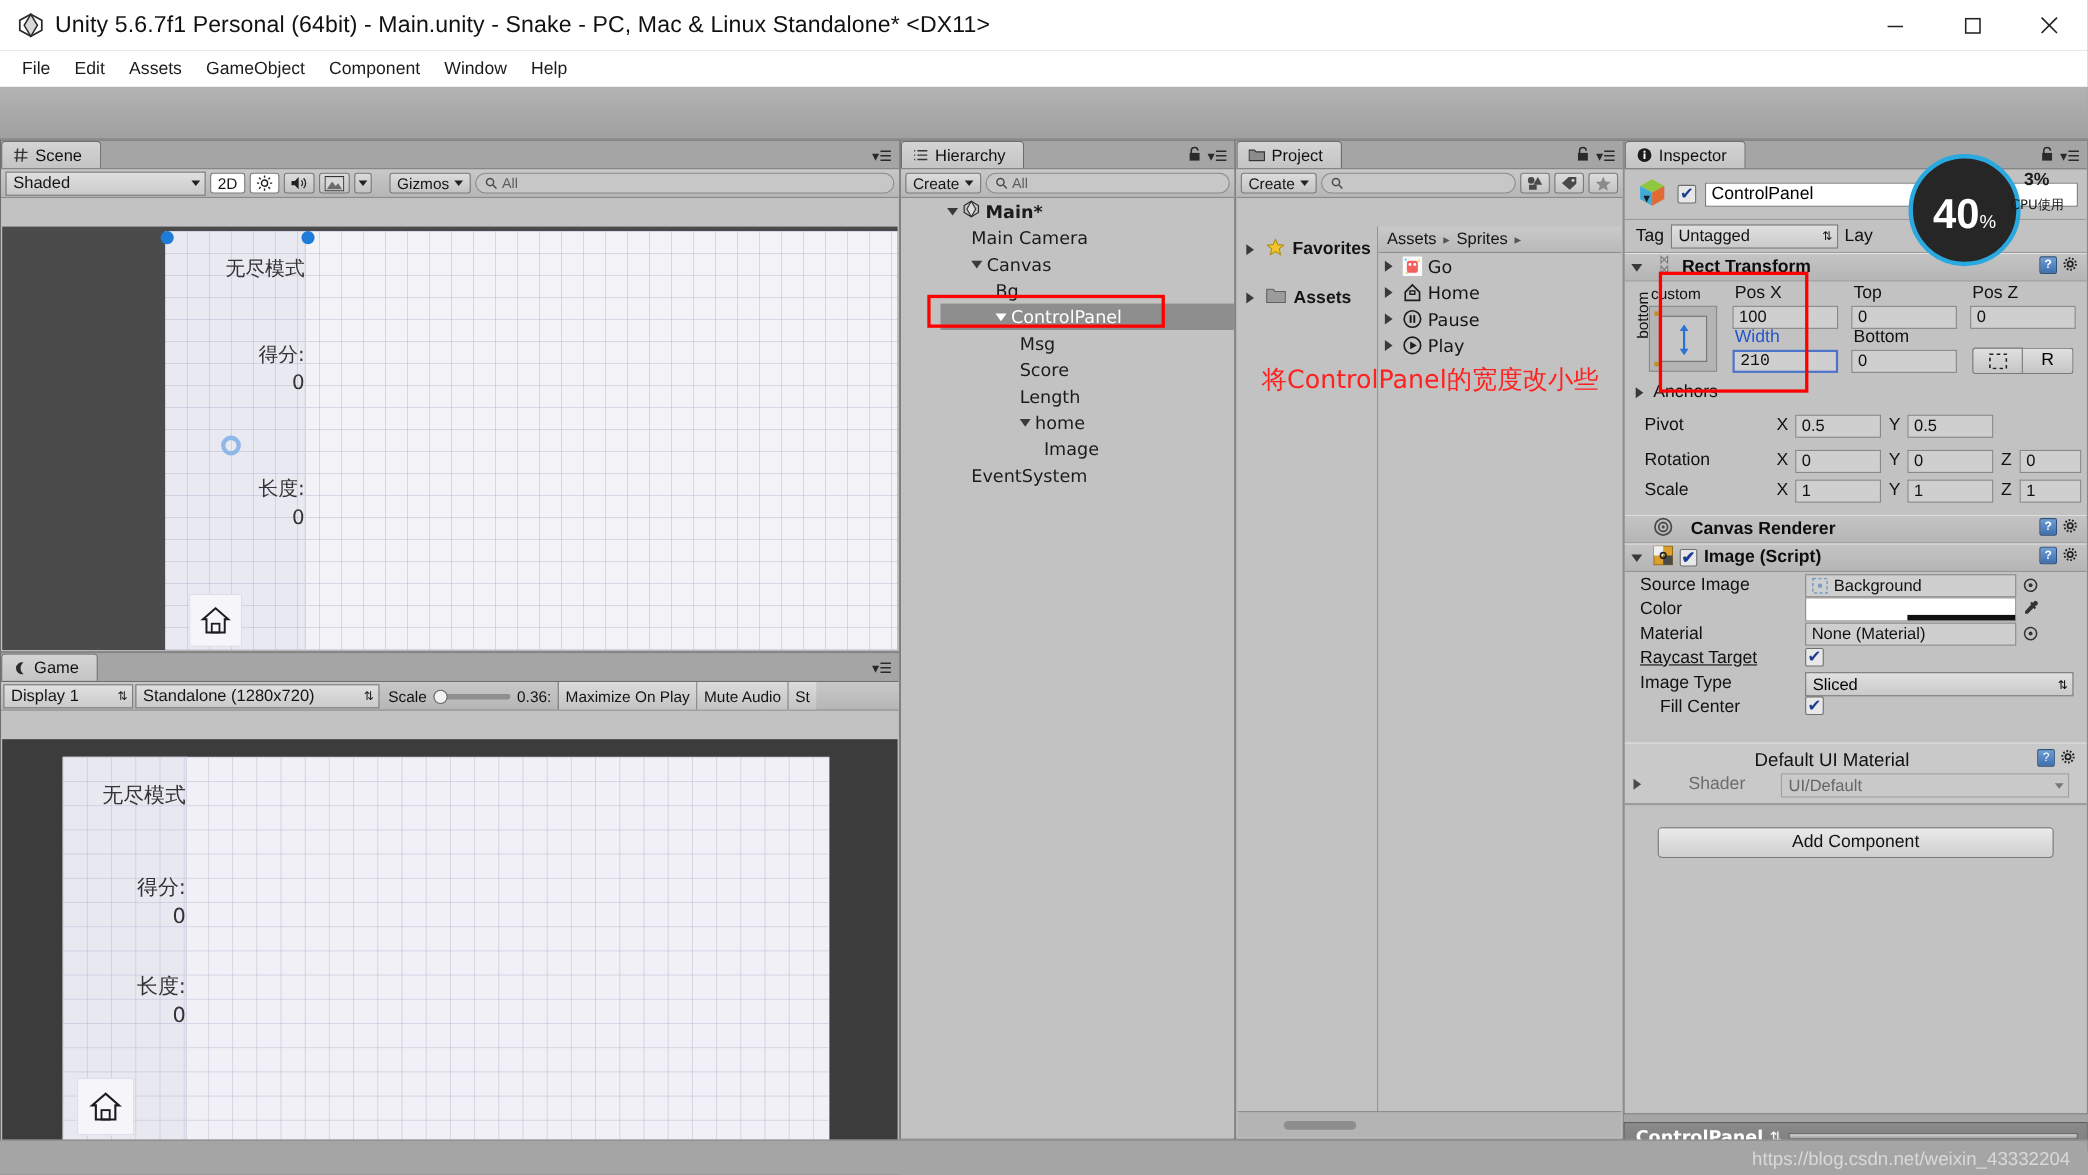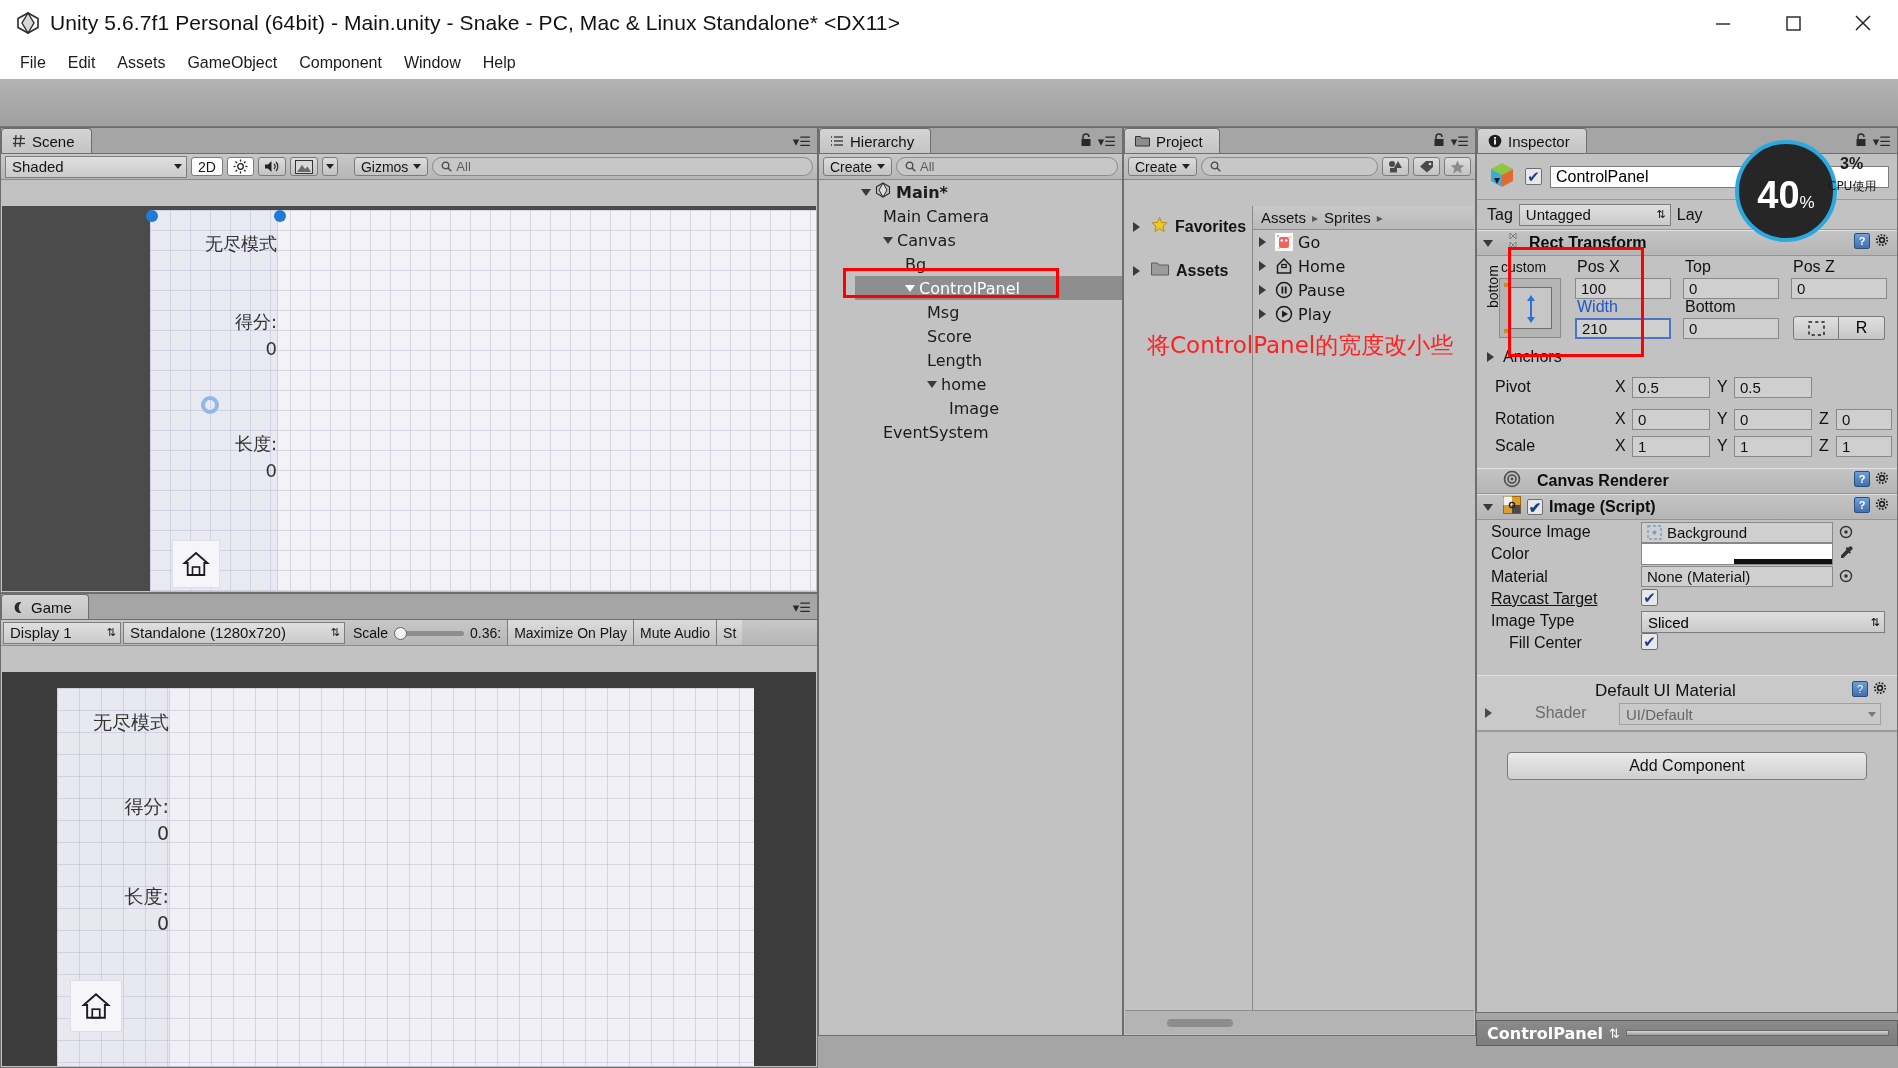--- a/index.html
+++ b/index.html
@@ -171,21 +171,21 @@
   .comp-head { height:26px; background:linear-gradient(#c4c4c4,#b5b5b5);
                border-top:1px solid #e2e2e2; border-bottom:1px solid #949494;
                display:flex; align-items:center; gap:6px; padding-left:6px;
                font-size:16px; font-weight:bold; color:#0d0d0d; }
   .comp-head .rt { margin-left:auto; display:flex; gap:5px; padding-right:6px; }
   .helpicon { width:16px;height:16px;background:linear-gradient(#6f9fd8,#3f6fae);
               border:1px solid #2d4f7d; border-radius:2px; color:#fff; font-size:11px;
               display:flex; align-items:center; justify-content:center; }
   .field { height:21px; background:#cfcfcf; border:1px solid #888; font-size:15px;
            display:flex; align-items:center; padding-left:5px; color:#111; }
-  .field.focus { border:2px solid #4d73c8; background:#cfcfcf; }
+  .field.focus { border:2px solid #4d73c8; background:#cfcfcf;font-family:Liberation Mono, monospace; }
   .lbl { font-size:16px; color:#111; }
   .lbl.blue { color:#2255cc; }
   .lbl.dim { color:#6c6c6c; }
   .addcomp { height:28px; background:linear-gradient(#eaeaea,#cfcfcf); border:1px solid #7a7a7a;
              border-radius:4px; display:flex; align-items:center; justify-content:center;
              font-size:16px; color:#111; }
   .matbox { background:#c9c9c9; border-top:1px solid #e0e0e0; border-bottom:1px solid #9a9a9a; }
 
   
   .redbox { position:absolute; border:3px solid #ff0000; pointer-events:none; }
@@ -984,14 +984,17 @@
   </div>
   <div style="position:absolute;left:1840px;top:155px;color:#1b1b1b;font-size:16px;font-weight:bold;">3%</div>
   <div style="position:absolute;left:1828px;top:178px;color:#1b1b1b;font-size:12px;font-family:'DejaVu Sans',sans-serif;">CPU使用</div>
 
   <div class="bottombar">
     <span class="bb-name">ControlPanel</span>
     <span style="color:#fff;font-size:13px;">⇅</span>
     <span style="flex:1;height:6px;margin:0 8px 0 6px;background:linear-gradient(#d5d5d5,#9d9d9d);border:1px solid #6a6a6a;"></span>
   </div>
 
+  <div class="statusbar">
+    <span class="wm">https://blog.csdn.net/weixin_43332204</span>
+  </div>
 
 </div>
 
 </body></html>

